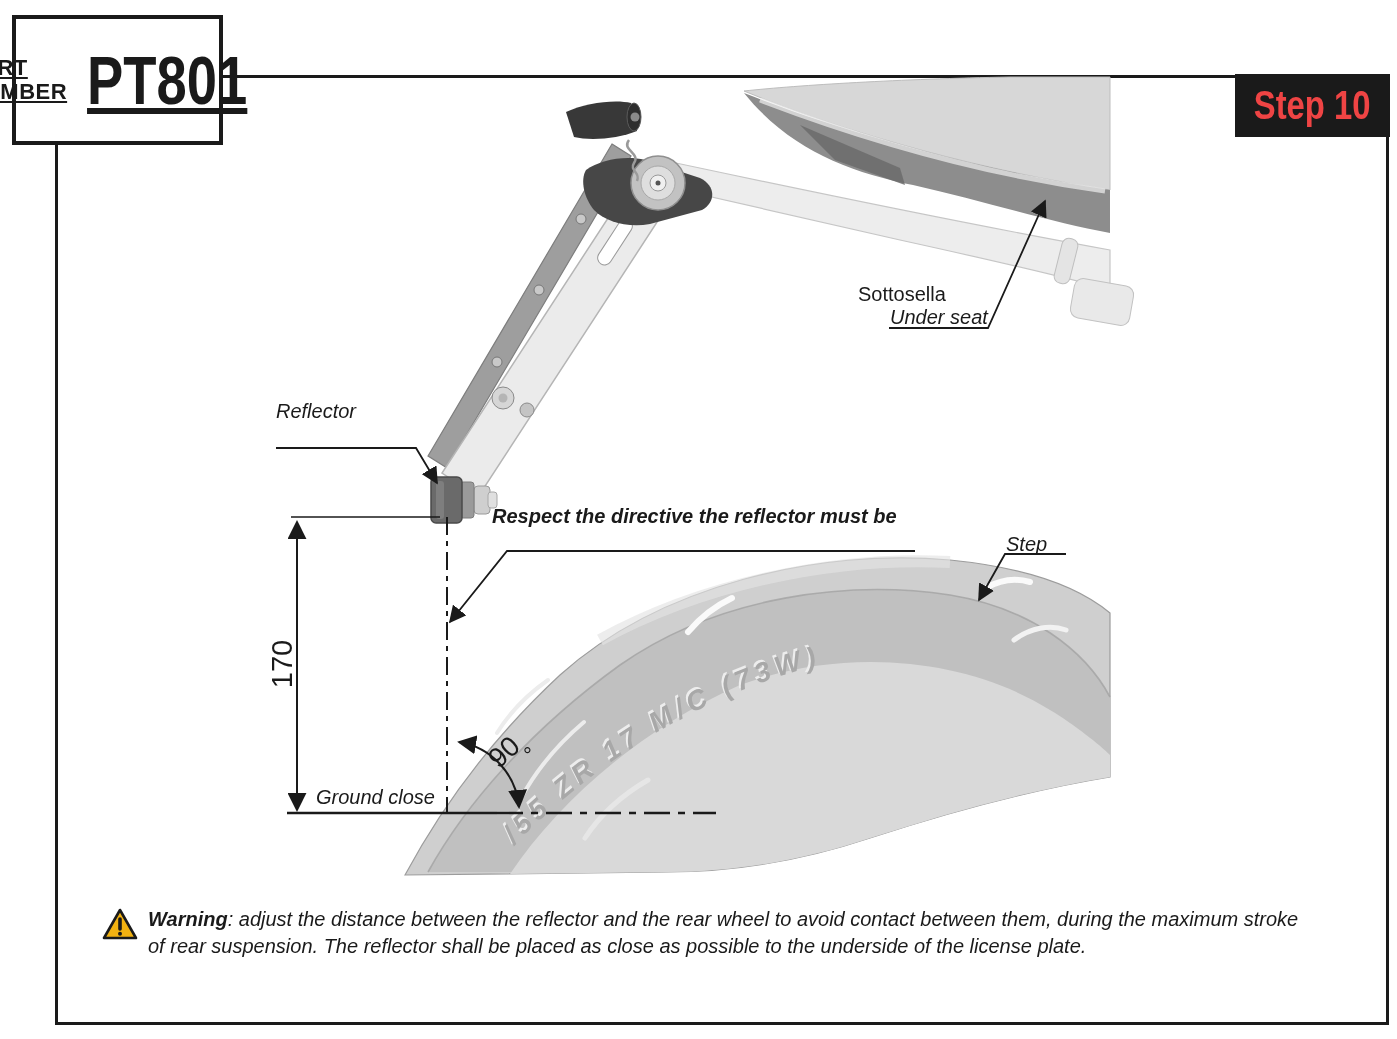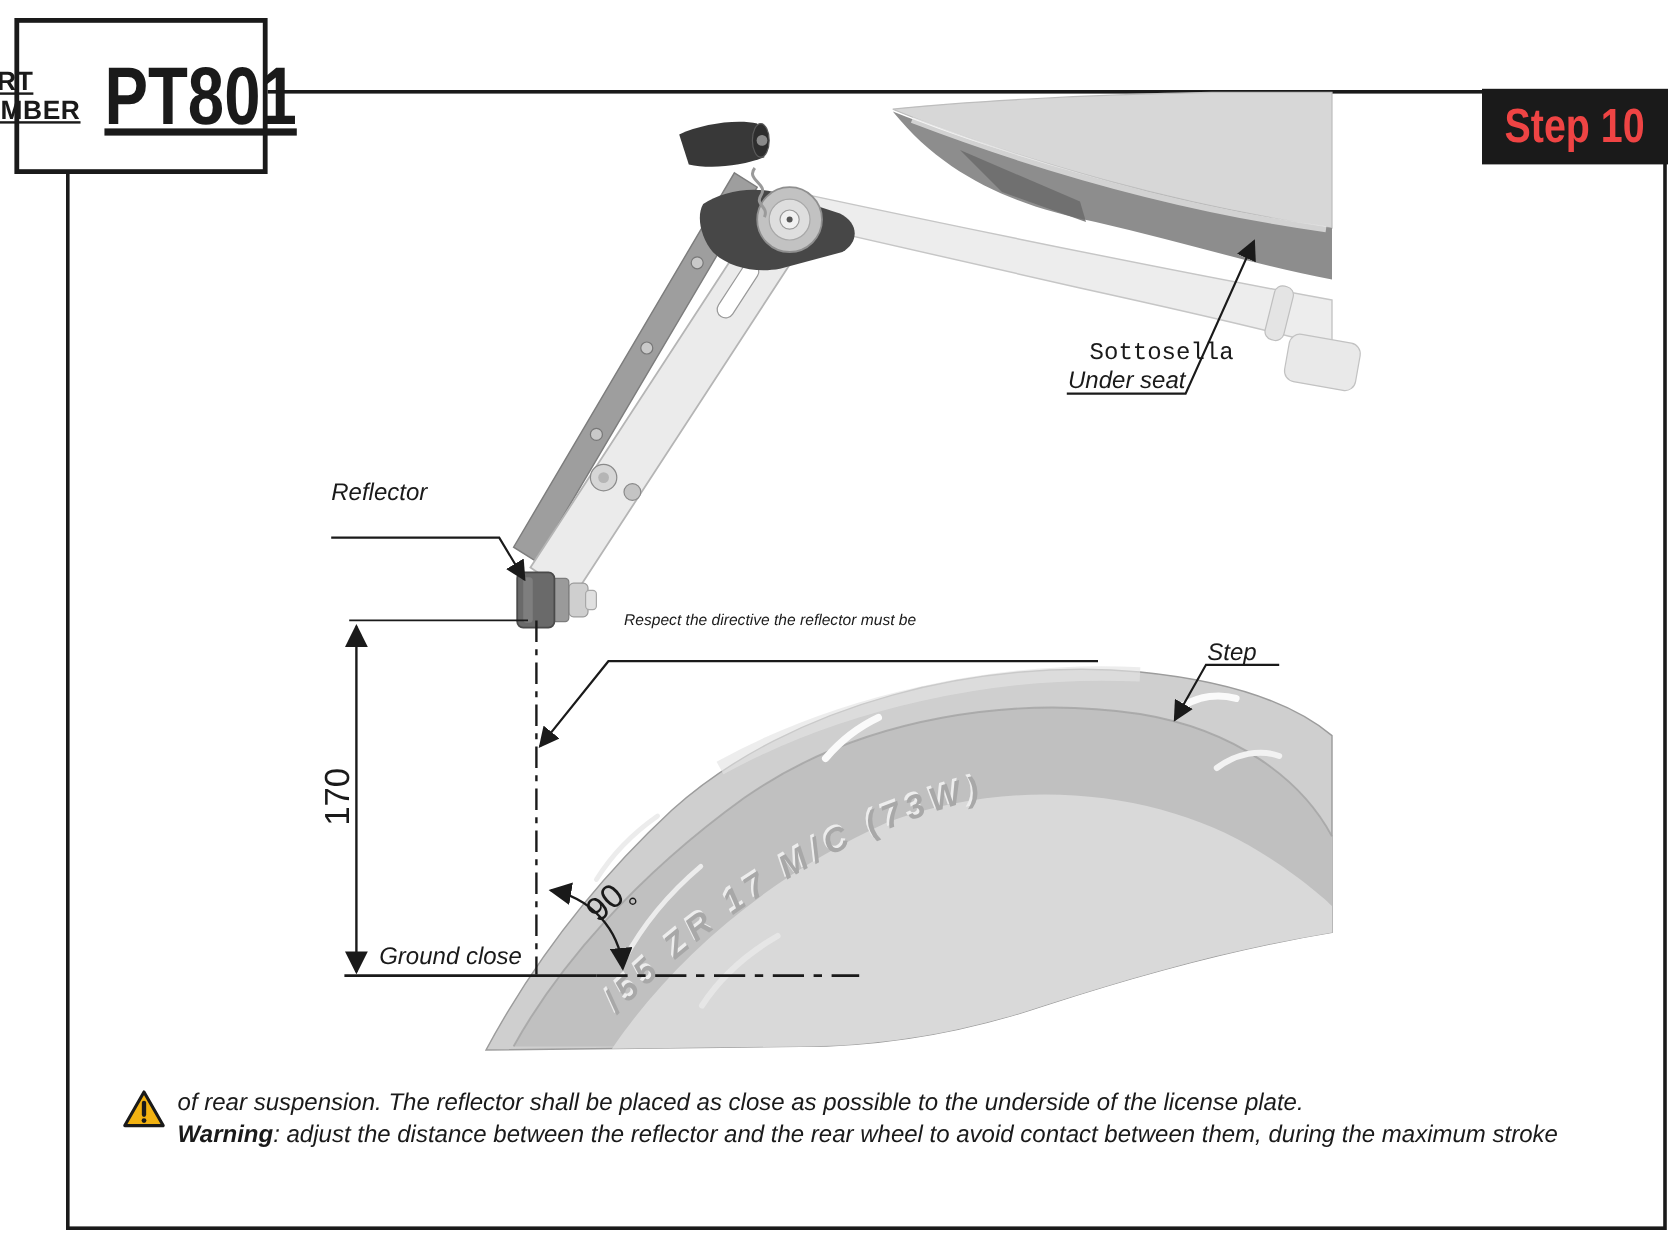--- a/index.html
+++ b/index.html
@@ -13,21 +13,21 @@
   #partBox .pn-value{font-weight:bold;font-size:68px;line-height:66px;transform:scaleX(.8);transform-origin:center;}
   #stepBadge{left:1235px;top:74px;width:155px;height:63px;background:#1a1a1a;color:#ef4444;z-index:6;
              display:flex;align-items:center;justify-content:center;}
   #stepBadge span{font-weight:bold;font-size:40px;transform:scaleX(.82);}
   svg.layer{left:0;top:0;width:1397px;height:1039px;z-index:2;pointer-events:none;}
   .lbl{position:absolute;z-index:4;font-size:20px;font-style:italic;white-space:nowrap;line-height:23px;}
   .lbl.upright{font-style:normal;}
   #dim170{left:282px;top:664px;font-style:normal;font-size:29px;transform:translate(-50%,-50%) rotate(-90deg);}
   #angleVal{left:504px;top:752px;font-style:normal;font-size:28px;transform:translate(-50%,-50%) rotate(-42deg);}
   #angleUnit{left:523px;top:744px;font-style:normal;font-size:22px;}
-  #directiveLbl{left:520px;top:505px;font-size:13px;line-height:23px;}
+  #directiveLbl{left:492px;top:505px;font-size:20px;line-height:23px;font-weight:bold;}
   #warnText{left:148px;top:906px;width:1215px;z-index:4;font-size:20px;font-style:italic;line-height:27px;white-space:nowrap;}
   #warnText b{font-style:italic;}
   #warnIcon{left:101px;top:907px;z-index:4;}
 </style>
 </head>
 <body>
 
 <div id="stage">
 
   <div class="abs" id="frame"></div>
@@ -131,21 +131,21 @@
     <g stroke="#1a1a1a" fill="none" stroke-width="1.8">
       <path d="M 276,448 L 416,448 L 437,483" marker-end="url(#arw)"></path>
       <path d="M 889,328 L 988,328 L 1045,201" marker-end="url(#arw)"></path>
       <path d="M 915,551 L 507,551 L 450,622" marker-end="url(#arw)"></path>
       <path d="M 1066,554 L 1005,554 L 979,600" marker-end="url(#arw)"></path>
     </g>
   </svg>
 
   <div class="lbl" style="left:276px;top:400px;">Reflector</div>
 
-  <div class="lbl upright" style="left:908px;top:283px;font-family:Liberation Mono, monospace;">Sottosella</div>
+  <div class="lbl upright" style="left:858px;top:283px;">Sottosella</div>
   <div class="lbl" style="left:890px;top:306px;">Under seat</div>
 
   <div class="lbl" id="directiveLbl">
     <div>Respect the directive the reflector must be</div>
   </div>
 
   <div class="lbl" style="left:1006px;top:533px;">Step</div>
 
   <div class="lbl" style="left:316px;top:786px;">Ground close</div>
 
@@ -162,17 +162,17 @@
   <div class="abs" id="stepBadge">
     <span>Step 10</span>
   </div>
 
   <svg class="abs" id="warnIcon" width="38" height="34" viewBox="0 0 38 34">
     <polygon points="19,3 35,31 3,31" fill="#F2B211" stroke="#1a1a1a" stroke-width="2.6" stroke-linejoin="round"></polygon>
     <line x1="19" y1="12" x2="19" y2="22" stroke="#1a1a1a" stroke-width="3.6" stroke-linecap="round"></line>
     <circle cx="19" cy="26.8" r="2" fill="#1a1a1a"></circle>
   </svg>
   <div class="abs" id="warnText">
+    <div><b>Warning</b><span>: adjust the distance between the reflector and the rear wheel to avoid contact between them, during the maximum stroke</span></div>
     <div>of rear suspension. The reflector shall be placed as close as possible to the underside of the license plate.</div>
-    <div><b>Warning</b><span>: adjust the distance between the reflector and the rear wheel to avoid contact between them, during the maximum stroke</span></div>
   </div>
 
 </div>
 
 </body></html>

